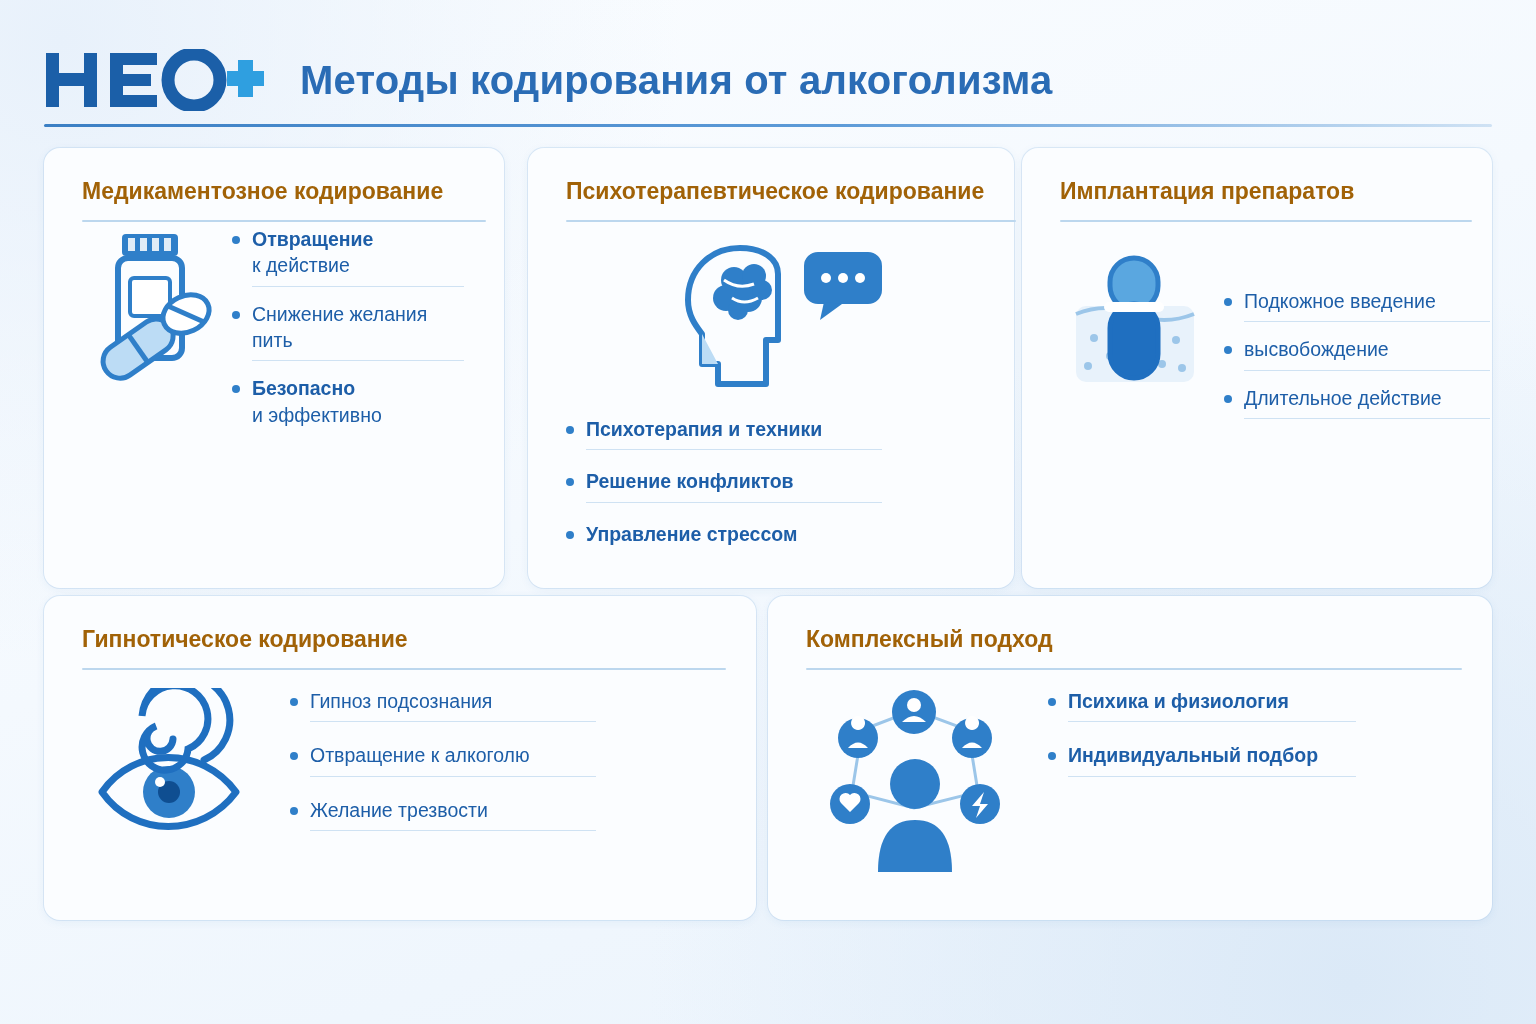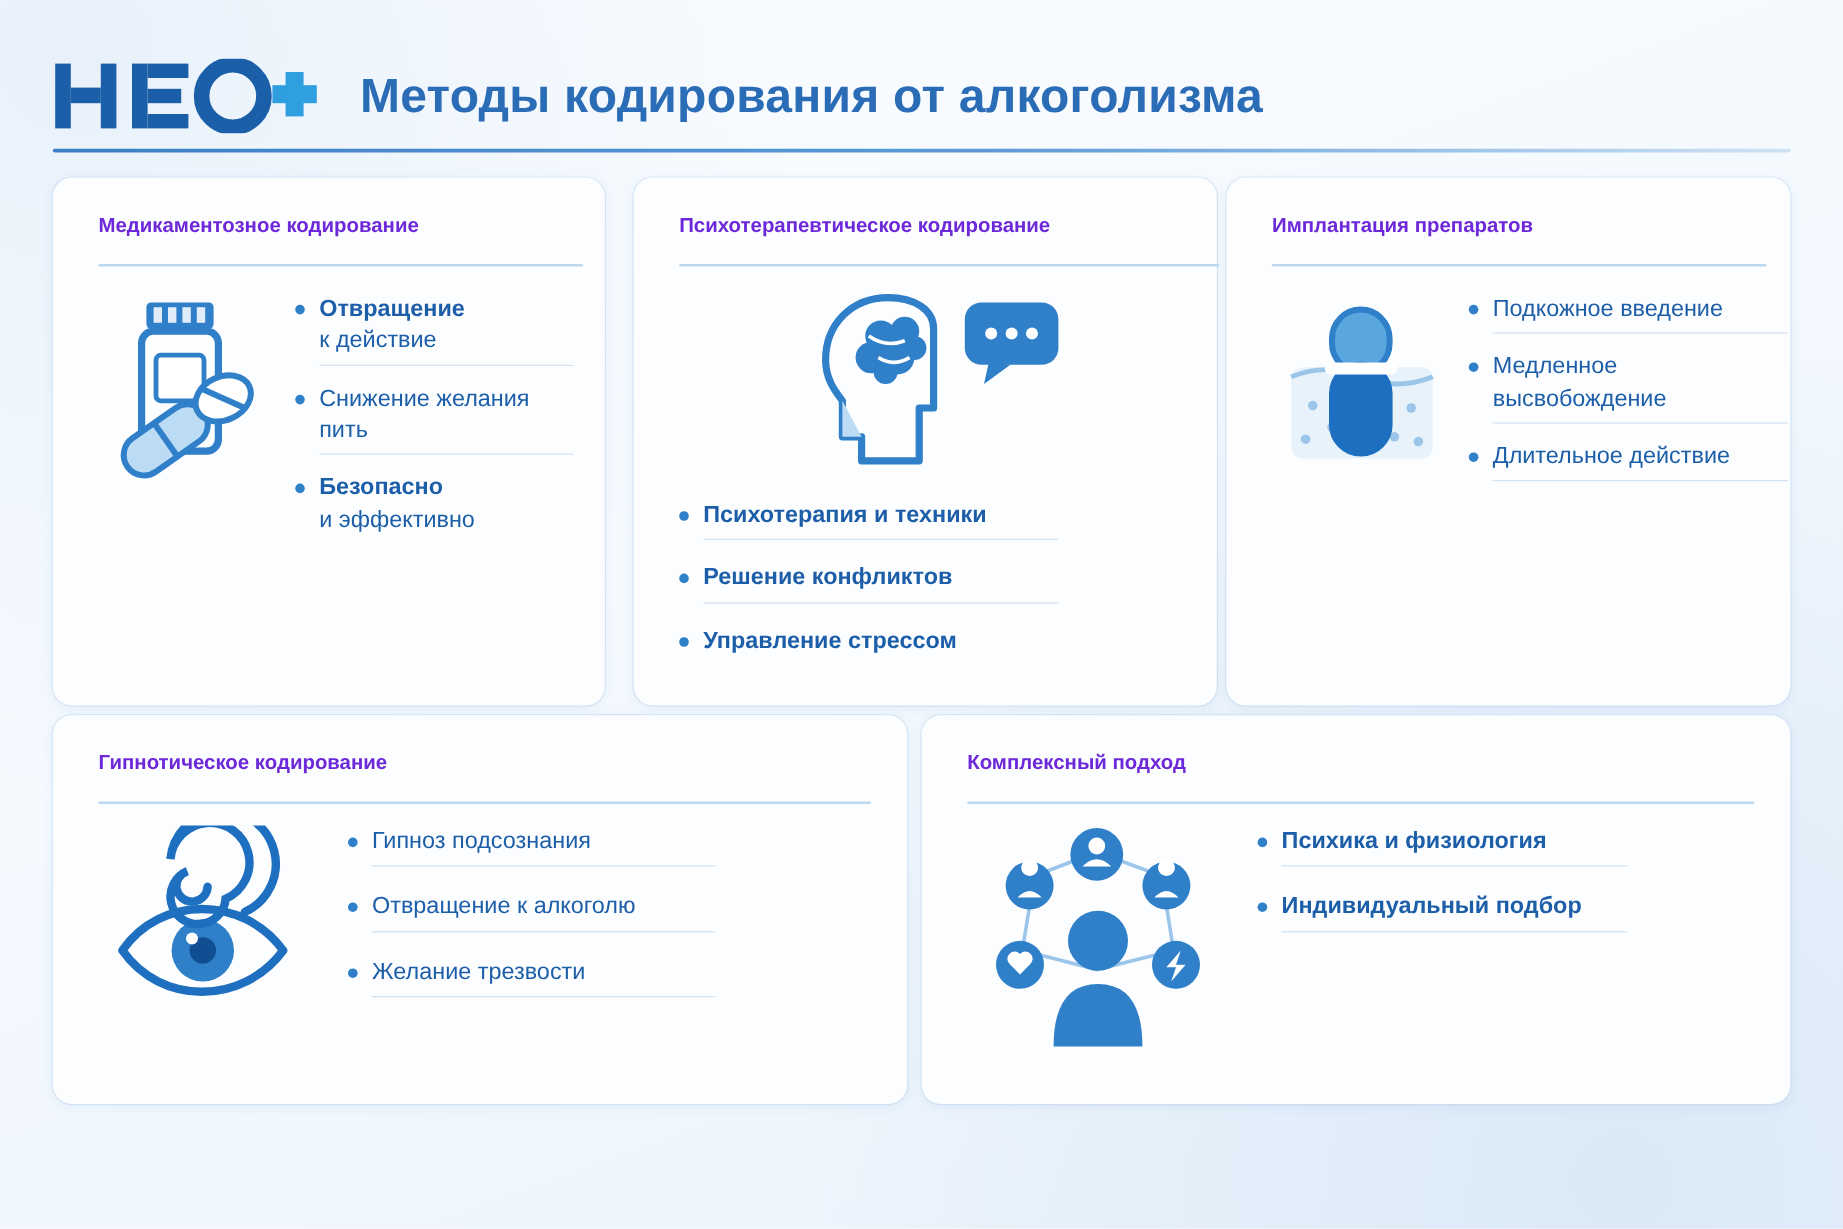--- a/index.html
+++ b/index.html
@@ -50,23 +50,23 @@
   
   .card {
     position: absolute;
     background: #fbfdff;
     border-radius: 16px;
     box-shadow: 0 2px 10px rgba(42,108,181,.07), 0 0 0 1px rgba(190,216,240,.45);
   }
   .card-title {
     position: absolute;
     left: 38px; top: 30px;
-    font-size: 17px;
+    font-size: 23px;
     font-weight: bold;
-    color: #6d28d9;
+    color: #a16207;
     white-space: nowrap;
   }
   .card-title-rule {
     position: absolute;
     left: 38px; top: 72px;
     height: 2px;
     background: #bcd7ee;
     border-radius: 1px;
   }
   .card-body {
@@ -111,37 +111,37 @@
   #card-imp      { left: 1022px;top: 148px; width: 470px;  height: 440px; }
   #card-hyp      { left: 44px;  top: 596px; width: 712px;  height: 324px; }
   #card-com      { left: 768px; top: 596px; width: 724px;  height: 324px; }
 
   #card-med .card-title-rule { width: 404px; }
   #card-psy .card-title-rule { width: 450px; }
   #card-imp .card-title-rule { width: 412px; }
   #card-hyp .card-title-rule { width: 644px; }
   #card-com .card-title-rule { width: 656px; }
 
-  #card-med .card-body { left: 36px; top: 96px; gap: 14px; }
+  #card-med .card-body { left: 36px; top: 78px; }
   #card-imp .card-body { left: 36px; top: 96px; gap: 14px; }
   #card-hyp .card-body { left: 42px; top: 92px; gap: 22px; }
   #card-com .card-body { left: 42px; top: 92px; gap: 26px; }
 
   #card-psy .psy-icon { position: absolute; left: 138px; top: 96px; }
   #card-psy .psy-list { position: absolute; left: 36px; top: 268px; width: 420px; }
 
   
   #card-med .b-rule { width: 212px; }
   #card-imp .b-rule { width: 246px; }
   #card-psy .b-rule { width: 296px; }
   #card-hyp .b-rule { width: 286px; }
   #card-com .b-rule { width: 288px; }
 
   #card-med .bullets { width: 250px; }
-  #card-imp .bullets { width: 270px; }
+  #card-imp .bullets { width: 270px; margin-top: 44px; }
   #card-hyp .bullets { width: 310px; }
   #card-com .bullets { width: 310px; }
 
   #card-hyp .bullet, #card-com .bullet { margin-bottom: 20px; }
   #card-psy .bullet { margin-bottom: 18px; }
 </style>
 </head>
 <body>
 
 <div class="page">
@@ -267,21 +267,20 @@
           <rect x="52" y="60" width="48" height="74" rx="24" fill="#1f6fc0" stroke="#1f6fc0" stroke-width="5"></rect>
           <rect x="46" y="58" width="60" height="10" rx="5" fill="#ffffff"></rect>
         </svg>
       </div>
       <ul class="bullets">
         <li class="bullet">
           <span class="b-text">Подкожное введение</span>
           <span class="b-rule"></span>
         </li>
         <li class="bullet">
-          <span class="b-text">Медленное</span>
           <span class="b-text">высвобождение</span>
           <span class="b-rule"></span>
         </li>
         <li class="bullet">
           <span class="b-text">Длительное действие</span>
           <span class="b-rule"></span>
         </li>
       </ul>
     </div>
   </div>

